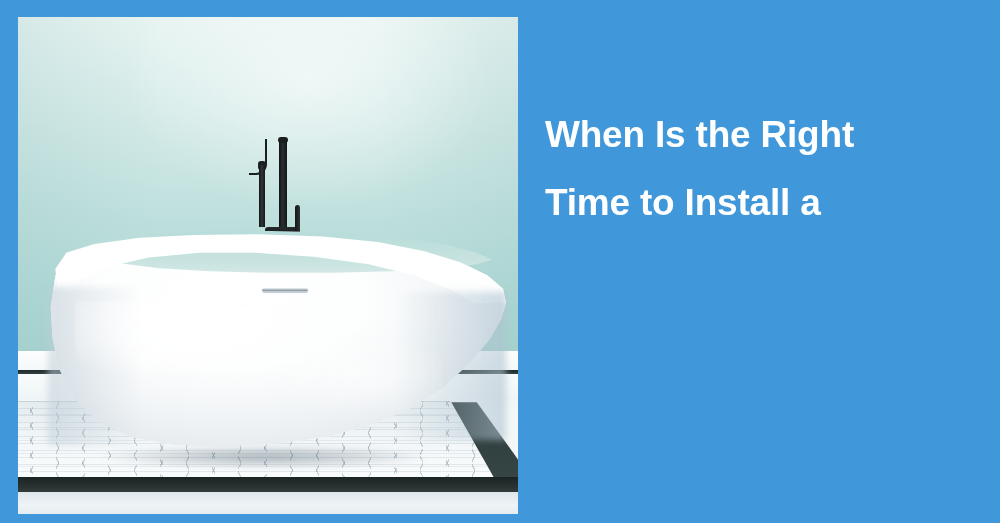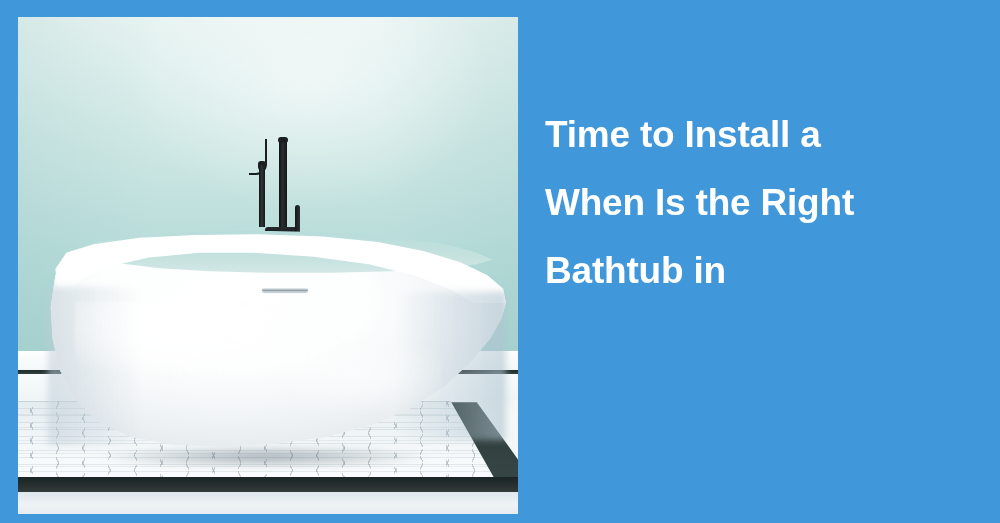--- a/index.html
+++ b/index.html
@@ -335,18 +335,17 @@
       <div class="tub-rim"></div>
       <div class="tub-shade-l"></div>
       <div class="tub-shade-r"></div>
       <div class="tub-gloss"></div>
       <div class="overflow-slot"></div>
     </div>
 
   </div>
 
   <h1 id="headline">
+    <span class="line">When Is the Right</span>
     <span class="line">Time to Install a</span>
-    <span class="line">When Is the Right</span>
-    <span class="line">Bathtub in</span>
   </h1>
 
 </div>
 
 </body></html>

